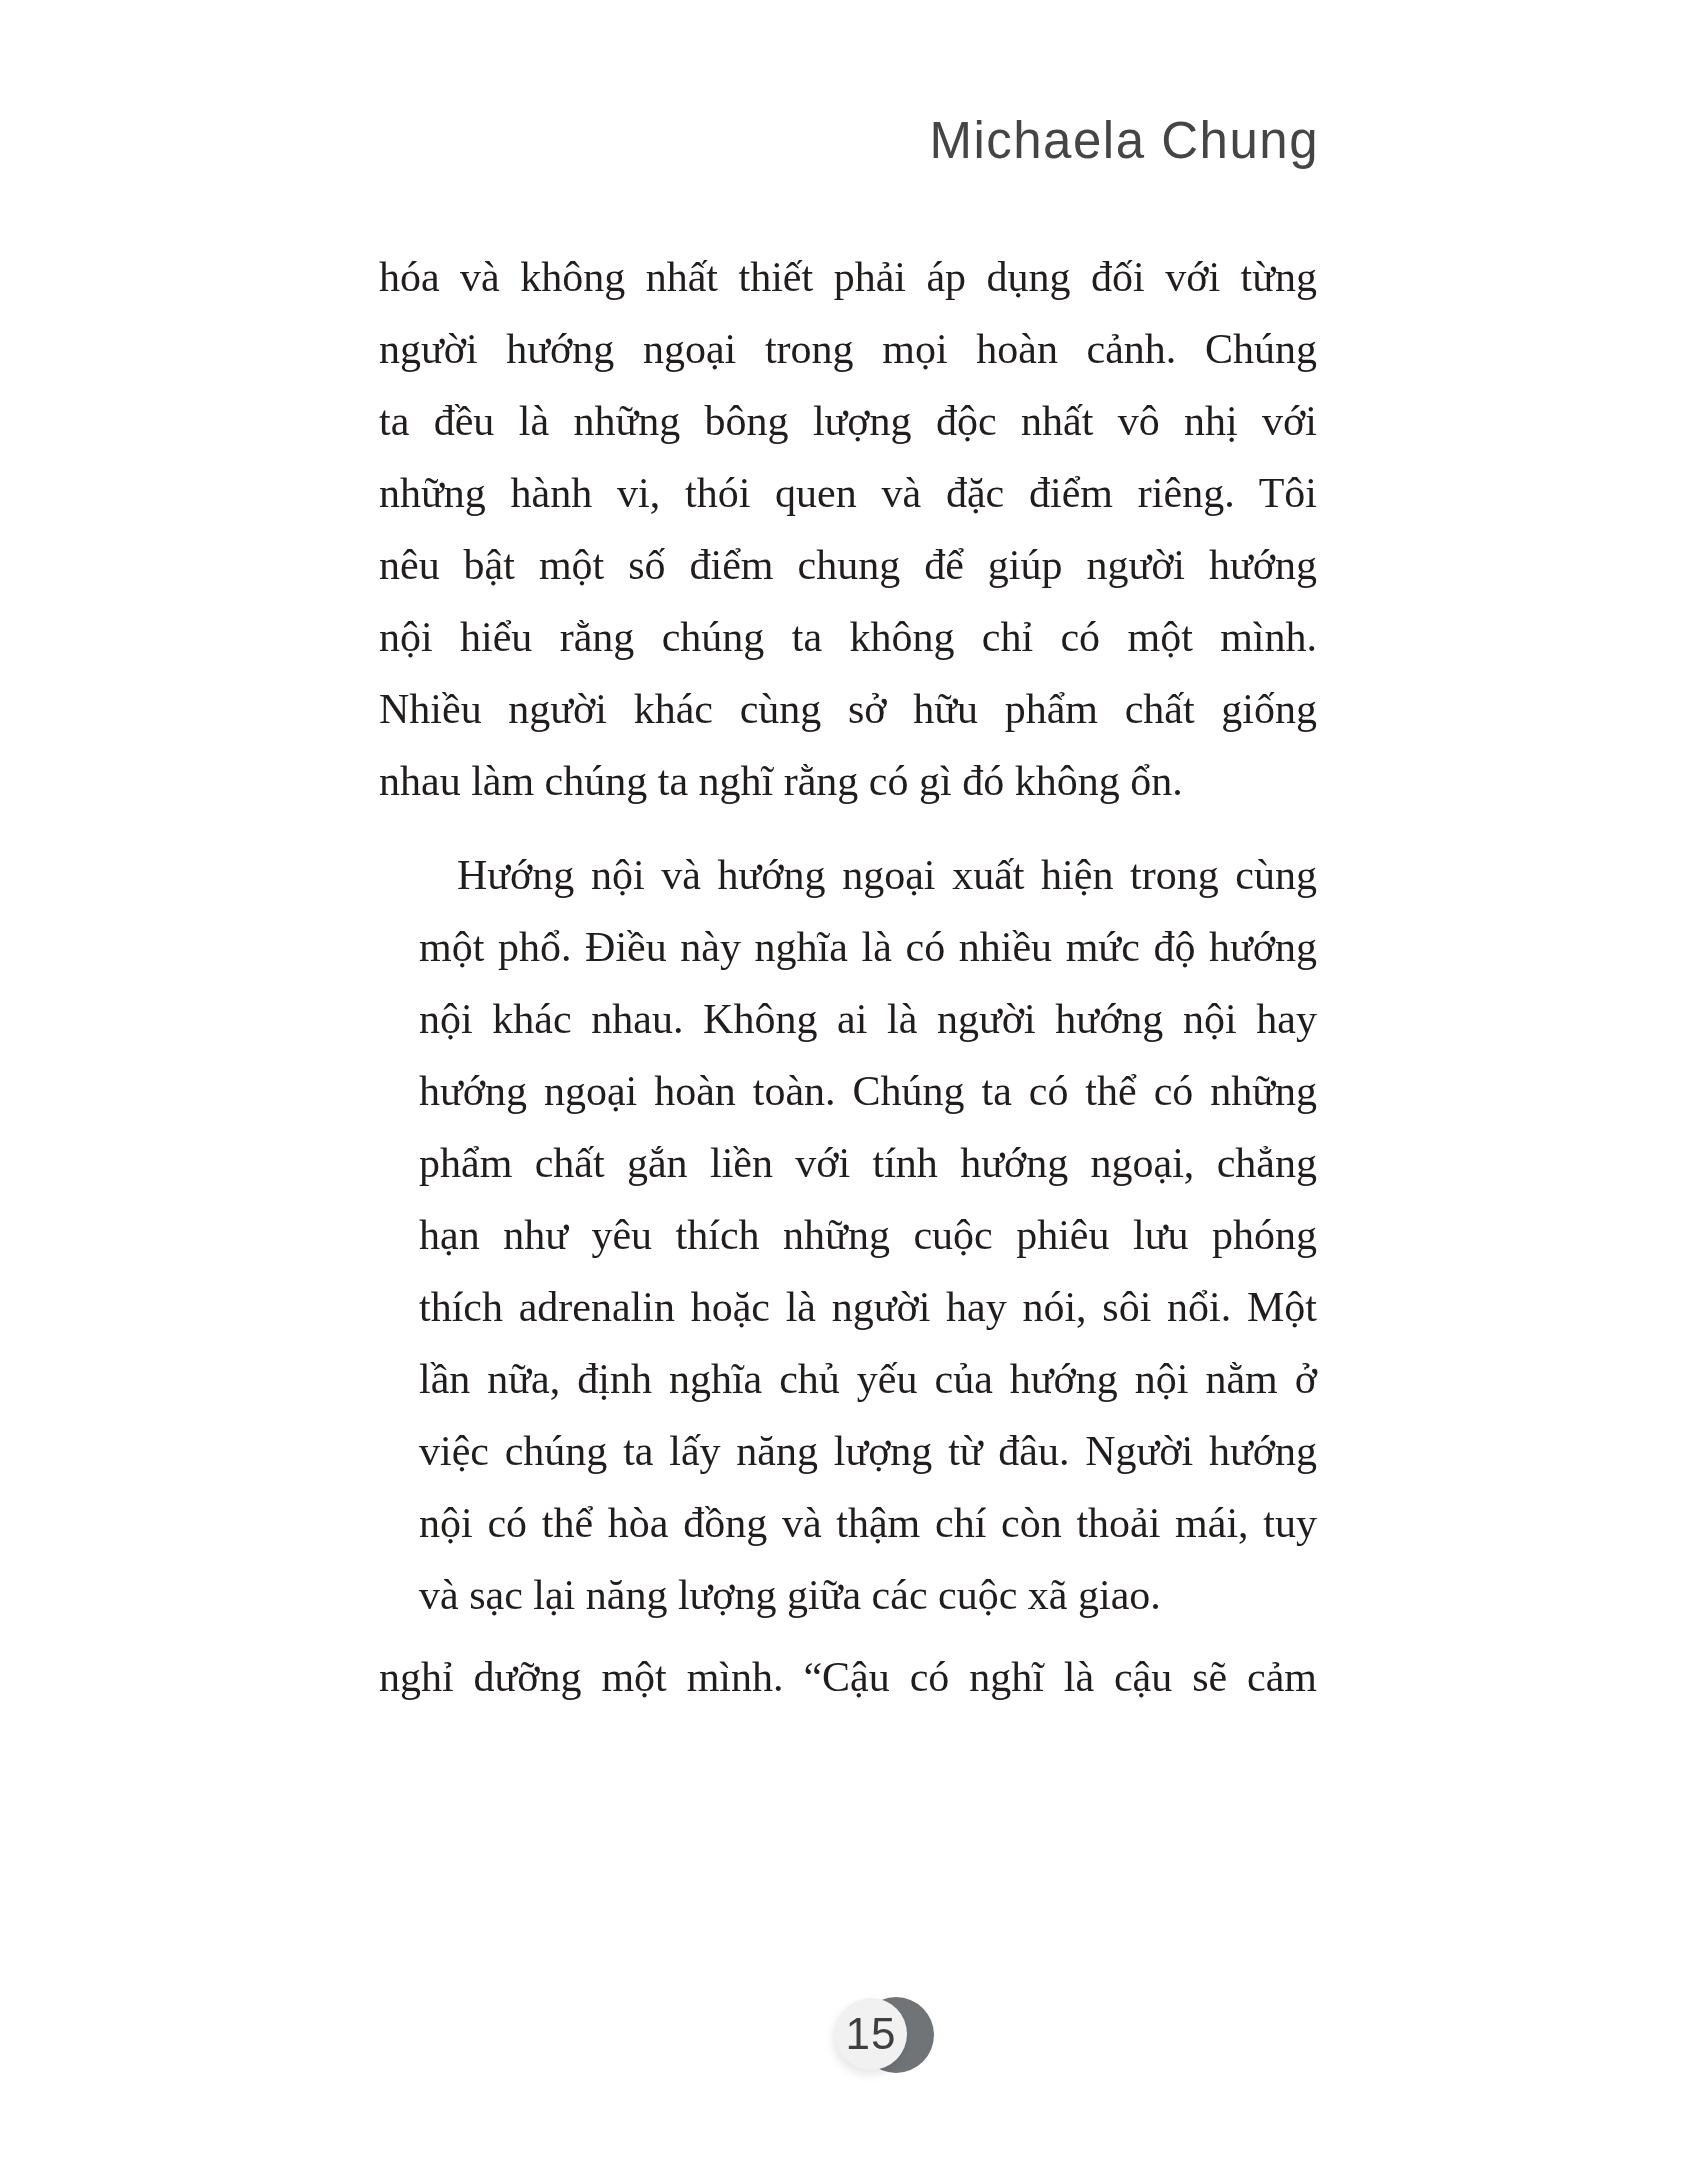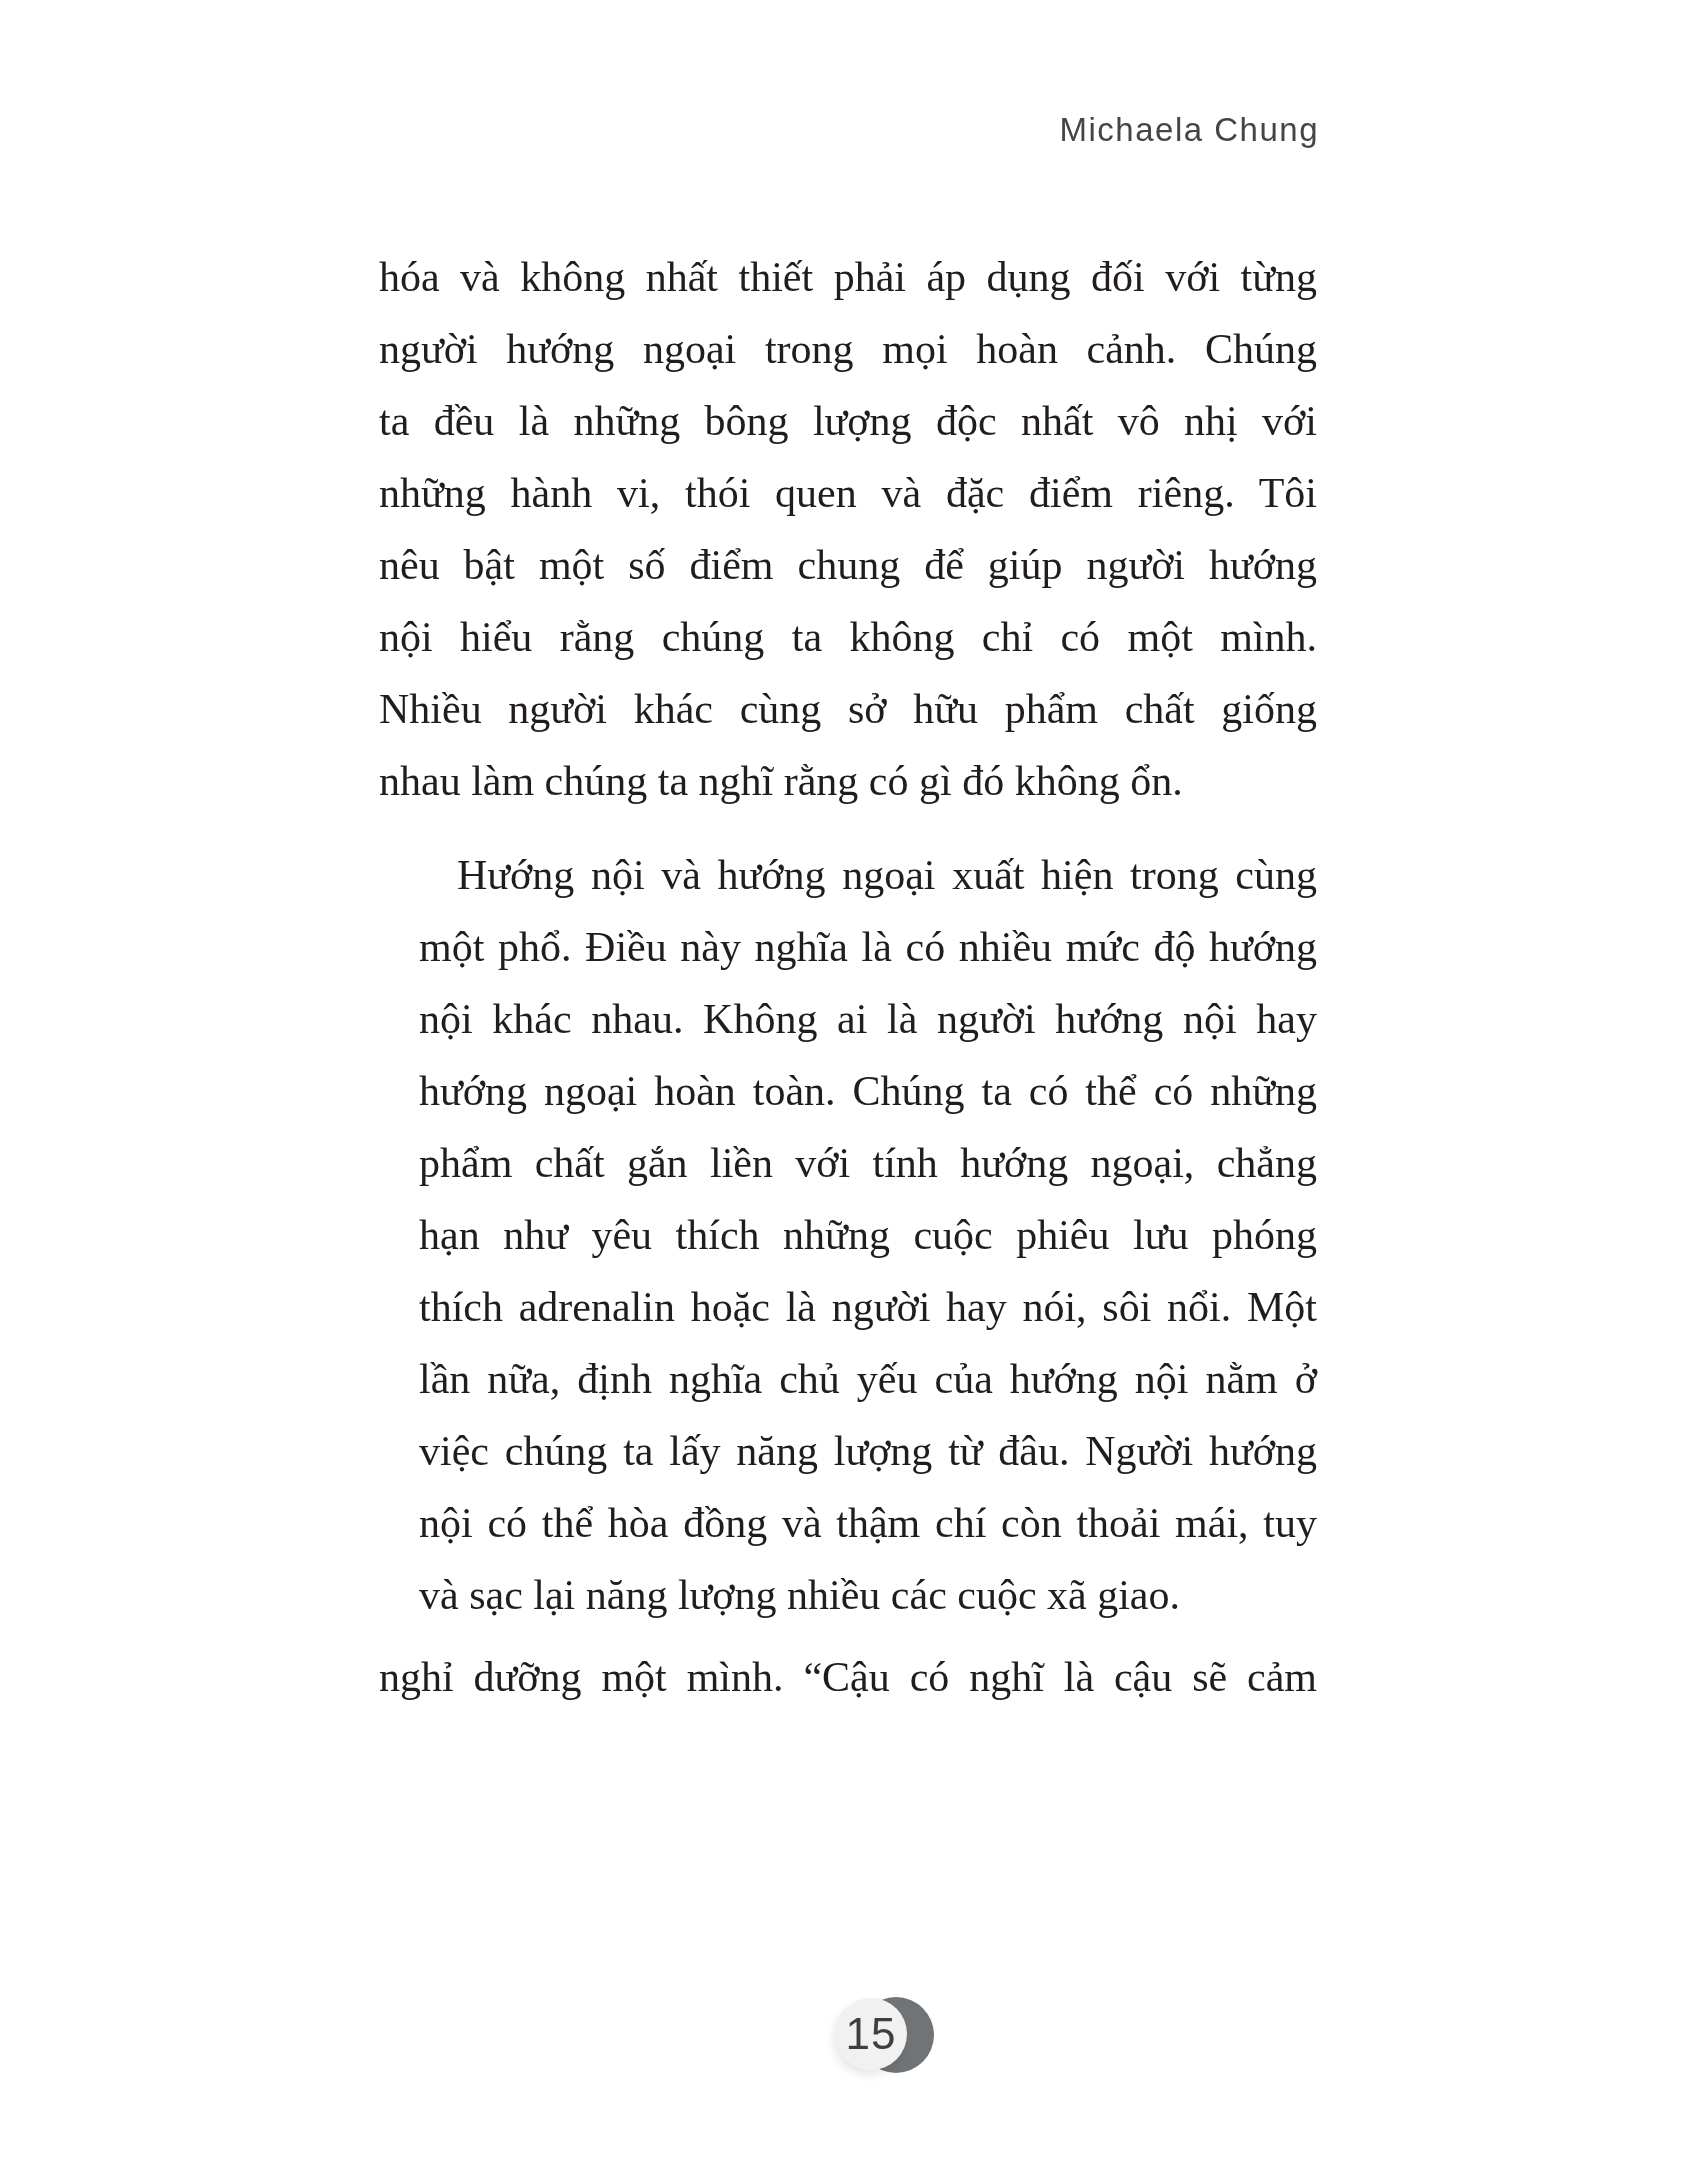--- a/index.html
+++ b/index.html
@@ -13,21 +13,21 @@
     height: 2178px;
     background: #ffffff;
     overflow: hidden;
   }
   .running-header {
     position: absolute;
     top: 111px;
     right: 364px;
     font-family: "Liberation Sans", "DejaVu Sans", sans-serif;
     font-weight: 300;
-    font-size: 33px;
+    font-size: 51px;
     letter-spacing: 1.5px;
     color: #454545;
     white-space: nowrap;
   }
   .body-text {
     position: absolute;
     left: 379px;
     top: 241px;
     width: 938px;
     font-family: "Liberation Serif", "DejaVu Serif", serif;
@@ -110,21 +110,21 @@
       <div class="line indent">Hướng nội và hướng ngoại xuất hiện trong cùng</div>
       <div class="line">một phổ. Điều này nghĩa là có nhiều mức độ hướng</div>
       <div class="line">nội khác nhau. Không ai là người hướng nội hay</div>
       <div class="line">hướng ngoại hoàn toàn. Chúng ta có thể có những</div>
       <div class="line">phẩm chất gắn liền với tính hướng ngoại, chẳng</div>
       <div class="line">hạn như yêu thích những cuộc phiêu lưu phóng</div>
       <div class="line">thích adrenalin hoặc là người hay nói, sôi nổi. Một</div>
       <div class="line">lần nữa, định nghĩa chủ yếu của hướng nội nằm ở</div>
       <div class="line">việc chúng ta lấy năng lượng từ đâu. Người hướng</div>
       <div class="line">nội có thể hòa đồng và thậm chí còn thoải mái, tuy</div>
-      <div class="line last">và sạc lại năng lượng nhiều các cuộc xã giao.</div>
+      <div class="line last">và sạc lại năng lượng giữa các cuộc xã giao.</div>
     </div>
 
     <div class="paragraph">
       <div class="line">nghỉ dưỡng một mình. “Cậu có nghĩ là cậu sẽ cảm</div>
     </div>
 
   </div>
 
   <div class="page-number-badge">
     <div class="badge-back-circle"></div>

